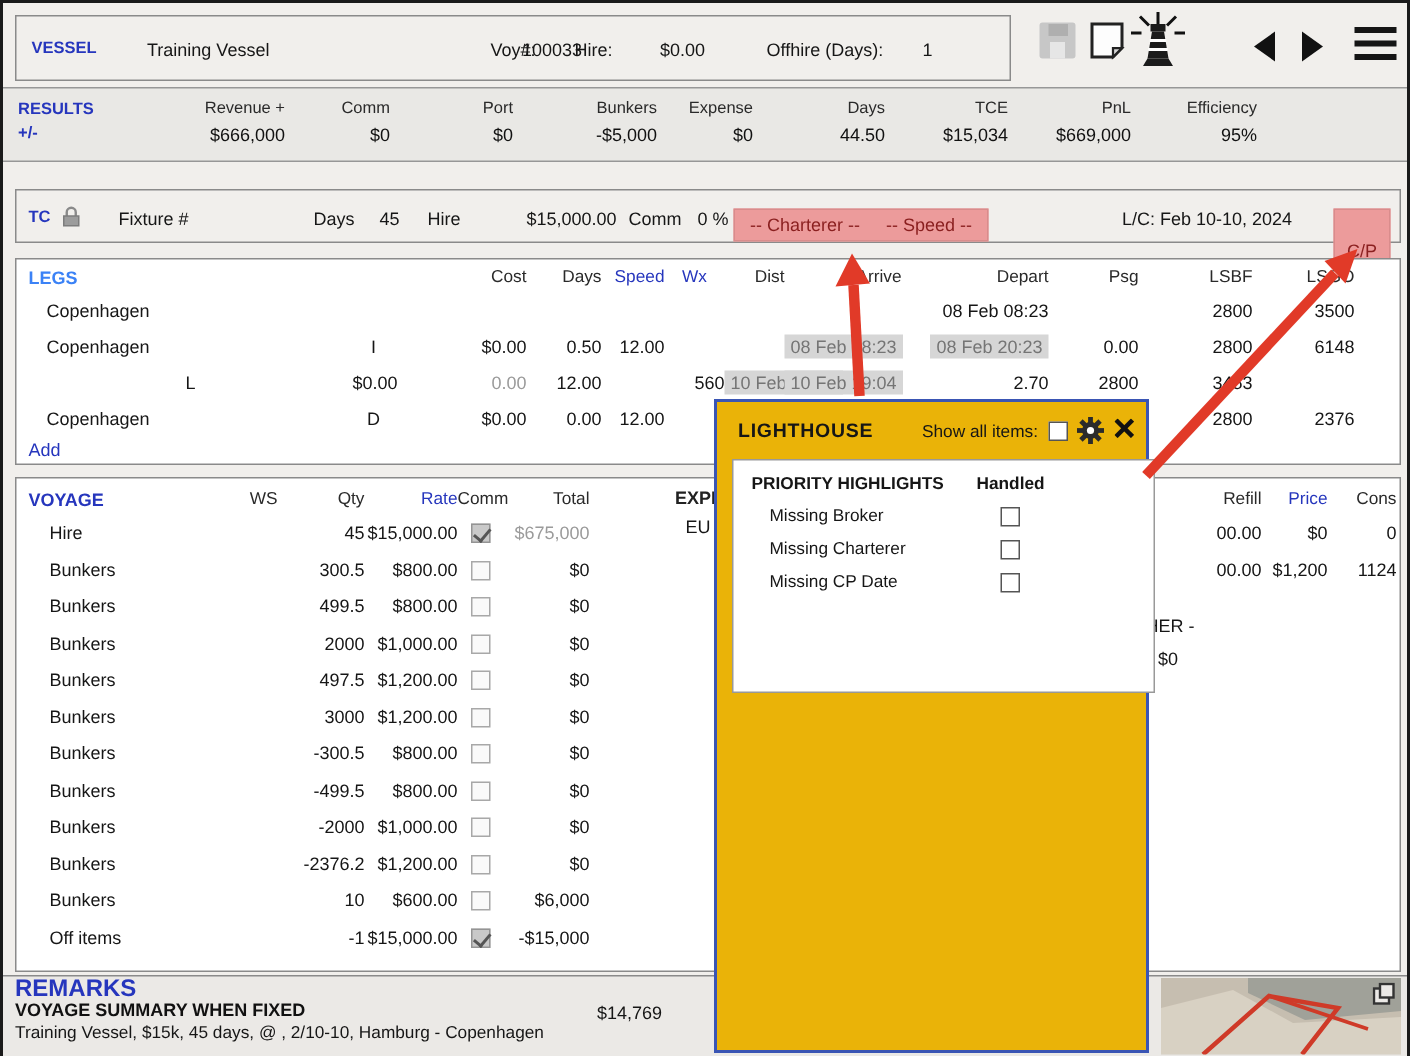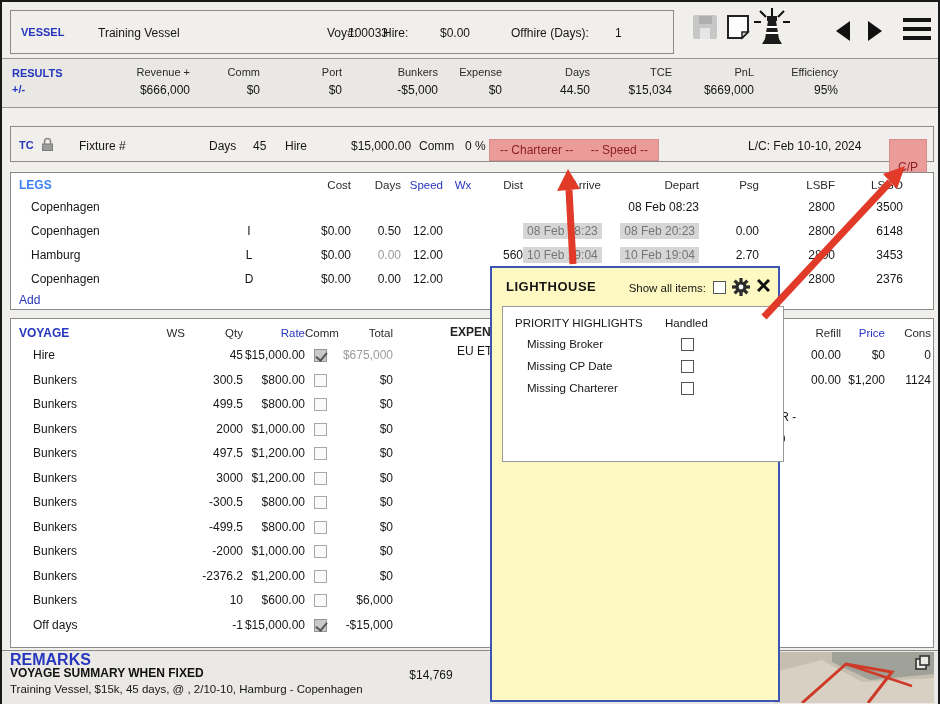--- a/index.html
+++ b/index.html
@@ -72,35 +72,35 @@
   .bp-head{height:20px;font-size:11.5px;color:#2a2a2a}
   .bp-row{height:24.5px}
   #bp-other-label{position:absolute;left:736px;top:91px;white-space:nowrap}
   #bp-other-value{position:absolute;left:761px;top:113px;white-space:nowrap}
 
   
   #remarks-band{position:absolute;left:0;right:0;top:648px;height:54px;background:#ebe9e6;border-top:1px solid #8a8a8a}
   #remarks-label{position:absolute;left:8px;top:0;font-size:16px;font-weight:bold;color:#2636bd}
   #remarks-title{position:absolute;left:8px;top:15px;font-weight:bold;color:#111;white-space:nowrap}
   #remarks-detail{position:absolute;left:8px;top:32px;font-size:11.5px;white-space:nowrap}
-  #remarks-amount{position:absolute;left:396px;top:17px;width:66px;text-align:center}
+  #remarks-amount{position:absolute;left:396px;top:17px;width:66px;text-align:left}
   #mini-map{position:absolute;right:4px;top:1px;width:160px;height:51px}
   #popout-btn{position:absolute;right:8px;top:4px;z-index:2;cursor:pointer}
 
   
-  #popup{position:absolute;left:488px;top:264px;width:290px;height:436px;background:#fef9c3;border:2px solid #3a55b4;z-index:10}
+  #popup{position:absolute;left:474px;top:264px;width:290px;height:436px;background:#eab308;border:2px solid #3a55b4;z-index:10}
   #popup-title{position:absolute;left:14px;top:11px;font-size:13px;font-weight:bold;letter-spacing:.5px}
   #show-all-label{position:absolute;right:72px;top:14px;font-size:11.5px}
   #show-all-cb{position:absolute;right:52px;top:13px;background:#fff;border-color:#555}
   #popup-gear{position:absolute;right:28px;top:10px;cursor:pointer}
   #popup-close{position:absolute;right:8px;top:11px;cursor:pointer}
   .lh-box{position:absolute;left:10px;width:282px;border:1px solid #999;background:#fff}
   #lh-box1{top:38px;height:156px}
   #lh-box2{top:202px;height:176px}
-  .lh-boxhdr{display:flex;padding:10px 0 4px 12px;font-weight:normal;font-size:11.5px}
+  .lh-boxhdr{display:flex;padding:10px 0 4px 12px;font-weight:bold;font-size:11.5px}
   .lh-boxhdr .t1{width:150px}
   .lh-item{display:flex;align-items:center;height:22px;padding-left:24px}
   .lh-item-label{width:154px;font-size:11.5px}
   .lh-cb{background:#fff;border-color:#555}
 
   
   #arrows{position:absolute;inset:0;z-index:20;pointer-events:none}
 </style>
 </head>
 <body>
@@ -269,21 +269,20 @@
         <span class="cell r">12.00</span>
         <span class="cell c"></span>
         <span class="cell r"></span>
         <span class="cell r"><span class="chipable" data-chip="true">08 Feb 08:23</span></span>
         <span class="cell r"><span class="chipable" data-chip="true">08 Feb 20:23</span></span>
         <span class="cell r">0.00</span>
         <span class="cell r">2800</span>
         <span class="cell r">6148</span>
       </div>
         <div class="legs-grid lrow">
-        <span class="cell pname">Hamburg</span>
         <span class="cell c">L</span>
         <span class="cell r">$0.00</span>
         <span class="cell r" data-muted="true">0.00</span>
         <span class="cell r">12.00</span>
         <span class="cell c"></span>
         <span class="cell r">560</span>
         <span class="cell r"><span class="chipable" data-chip="true">10 Feb 19:04</span></span>
         <span class="cell r"><span class="chipable" data-chip="true">10 Feb 19:04</span></span>
         <span class="cell r">2.70</span>
         <span class="cell r">2800</span>
@@ -401,21 +400,21 @@
         </div>
           <div class="rev-grid rrow">
           <span class="cell ilabel">Bunkers</span>
           <span class="cell r"></span>
           <span class="cell r">10</span>
           <span class="cell r">$600.00</span>
           <span class="cell c"><span class="cb"></span></span>
           <span class="cell r">$6,000</span>
         </div>
           <div class="rev-grid rrow">
-          <span class="cell ilabel">Off days</span>
+          <span class="cell ilabel">Off items</span>
           <span class="cell r"></span>
           <span class="cell r">-1</span>
           <span class="cell r">$15,000.00</span>
           <span class="cell c"><span class="cb" data-checked="true"></span></span>
           <span class="cell r">-$15,000</span>
         </div>
         </div>
     </div>
 
     <span id="exp-title">EXPENSES</span>
@@ -499,25 +498,25 @@
         <span class="t1">PRIORITY HIGHLIGHTS</span>
         <span>Handled</span>
       </div>
       <div id="lh-items">
 
       <div class="lh-item">
           <span class="lh-item-label">Missing Broker</span>
           <span class="cb lh-cb"></span>
         </div>
           <div class="lh-item">
+          <span class="lh-item-label">Missing Charterer</span>
+          <span class="cb lh-cb"></span>
+        </div>
+          <div class="lh-item">
           <span class="lh-item-label">Missing CP Date</span>
-          <span class="cb lh-cb"></span>
-        </div>
-          <div class="lh-item">
-          <span class="lh-item-label">Missing Charterer</span>
           <span class="cb lh-cb"></span>
         </div>
         </div>
     </div>
 
   </div>
 
   <svg id="arrows" width="940" height="704" viewBox="0 0 940 704">
     <g>
       <line x1="571" y1="262" x2="567" y2="188" stroke="#e13a28" stroke-width="7"></line>

